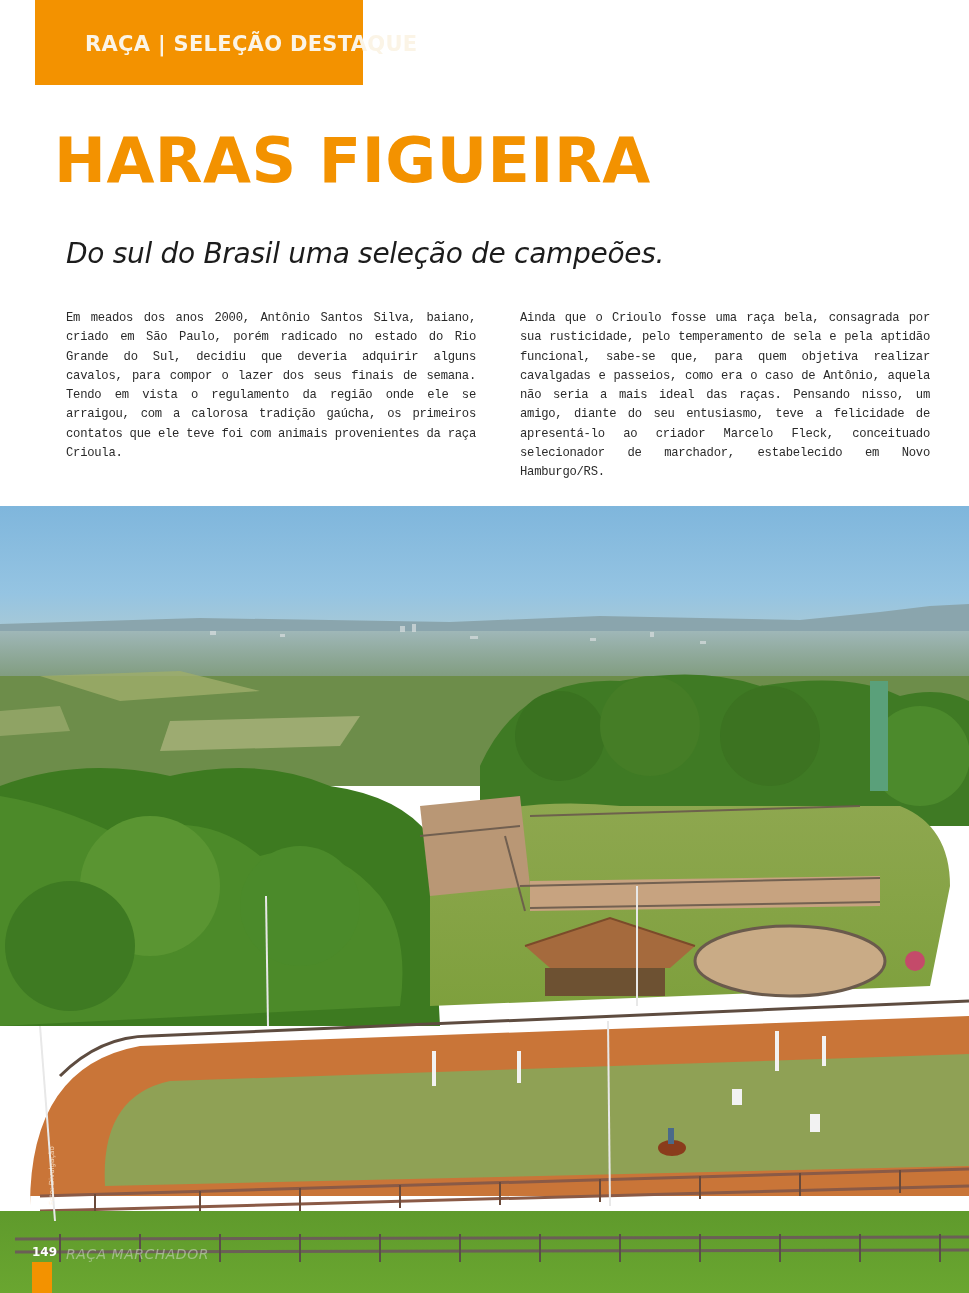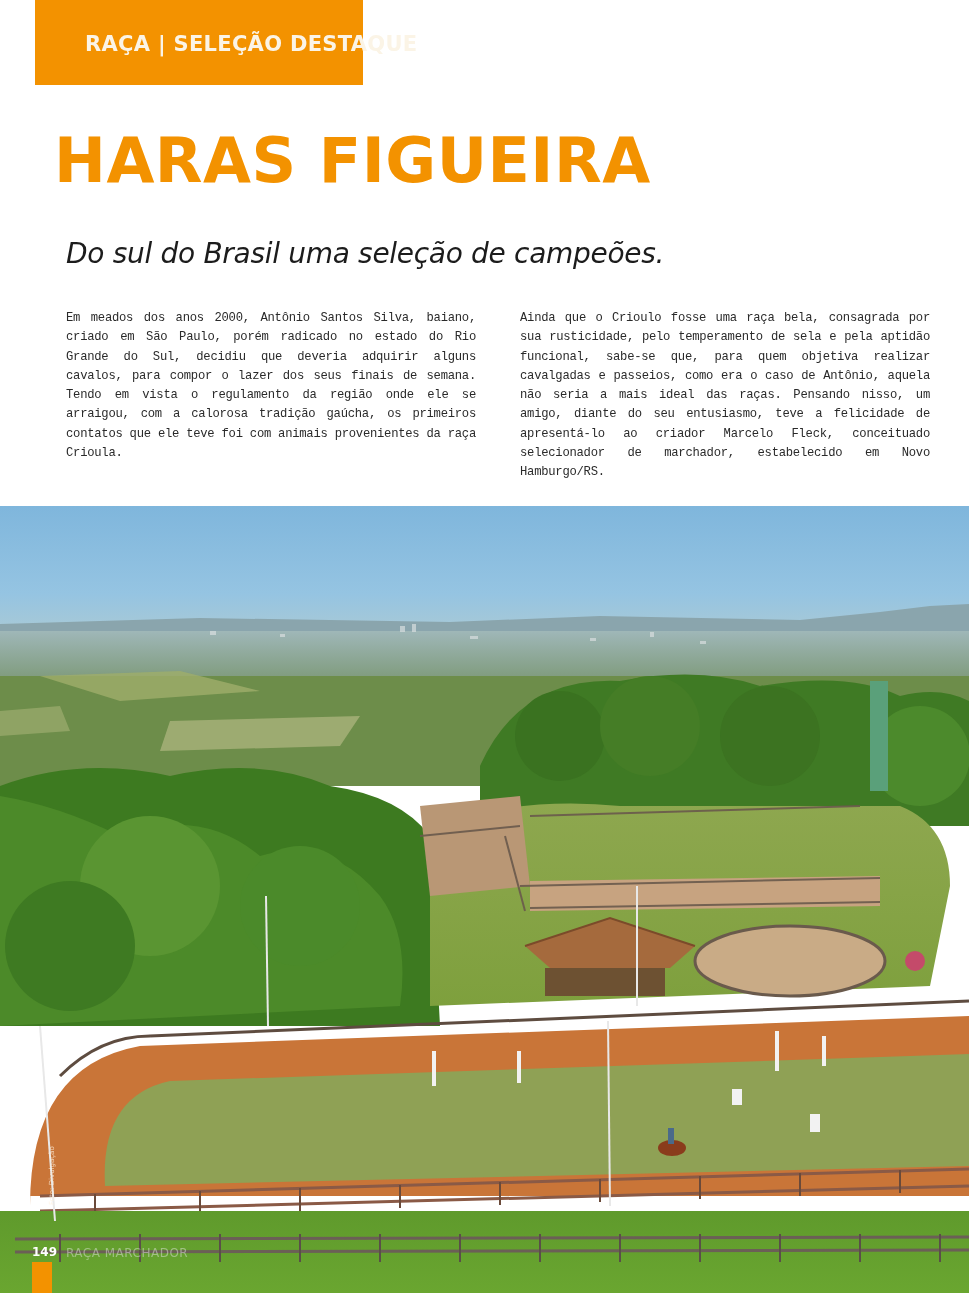--- a/index.html
+++ b/index.html
@@ -8,21 +8,21 @@
   .banner-text{position:absolute;left:50px;top:32px;color:#fbf4e6;font-family:"DejaVu Sans",sans-serif;font-weight:bold;font-size:21px;letter-spacing:0.3px;white-space:nowrap;}
   .title{position:absolute;left:54px;top:130px;color:#f39200;font-family:"DejaVu Sans",sans-serif;font-weight:bold;font-size:62px;letter-spacing:0.5px;white-space:nowrap;line-height:1;}
   .subtitle{position:absolute;left:66px;top:219px;color:#1c1c1c;font-family:"DejaVu Sans",sans-serif;font-style:italic;font-size:28px;white-space:nowrap;letter-spacing:-0.3px;margin-top:18px;}
   .col{position:absolute;top:309px;width:410px;color:#2a2a2a;font-family:Liberation Mono, monospace;font-size:12.2px;line-height:19.3px;text-align:justify;hyphens:manual;letter-spacing:-0.25px;}
   .col1{left:66px;}
   .col2{left:520px;}
   .photo{position:absolute;left:0;top:506px;width:969px;height:787px;overflow:hidden;}
   .photo svg{display:block;}
   .credit{position:absolute;left:48px;top:1145px;transform-origin:left top;transform:rotate(-90deg) translateX(-60px);color:rgba(255,240,220,0.75);font-size:7px;white-space:nowrap;font-family:"DejaVu Sans",sans-serif;}
   .page-num{position:absolute;left:32px;top:1245px;color:#ffffff;font-weight:bold;font-size:12px;font-family:"DejaVu Sans",sans-serif;}
-  .mag-name{position:absolute;left:66px;top:1246px;color:rgba(235,235,235,0.45);font-size:12px;letter-spacing:0.5px;font-family:"DejaVu Sans",sans-serif;white-space:nowrap;}
+  .mag-name{position:absolute;left:66px;top:1246px;color:rgba(235,235,235,0.45);font-size:14px;letter-spacing:0.5px;font-family:"DejaVu Sans",sans-serif;white-space:nowrap;font-style:italic;}
   .page-marker{position:absolute;left:32px;top:1262px;width:20px;height:31px;background:#f39200;}
 </style>
 </head>
 <body>
 
 <div class="banner">
   <span class="banner-text">RAÇA | SELEÇÃO DESTAQUE</span>
 </div>
 
 <h1 class="title" style="margin:0;">HARAS FIGUEIRA</h1>

